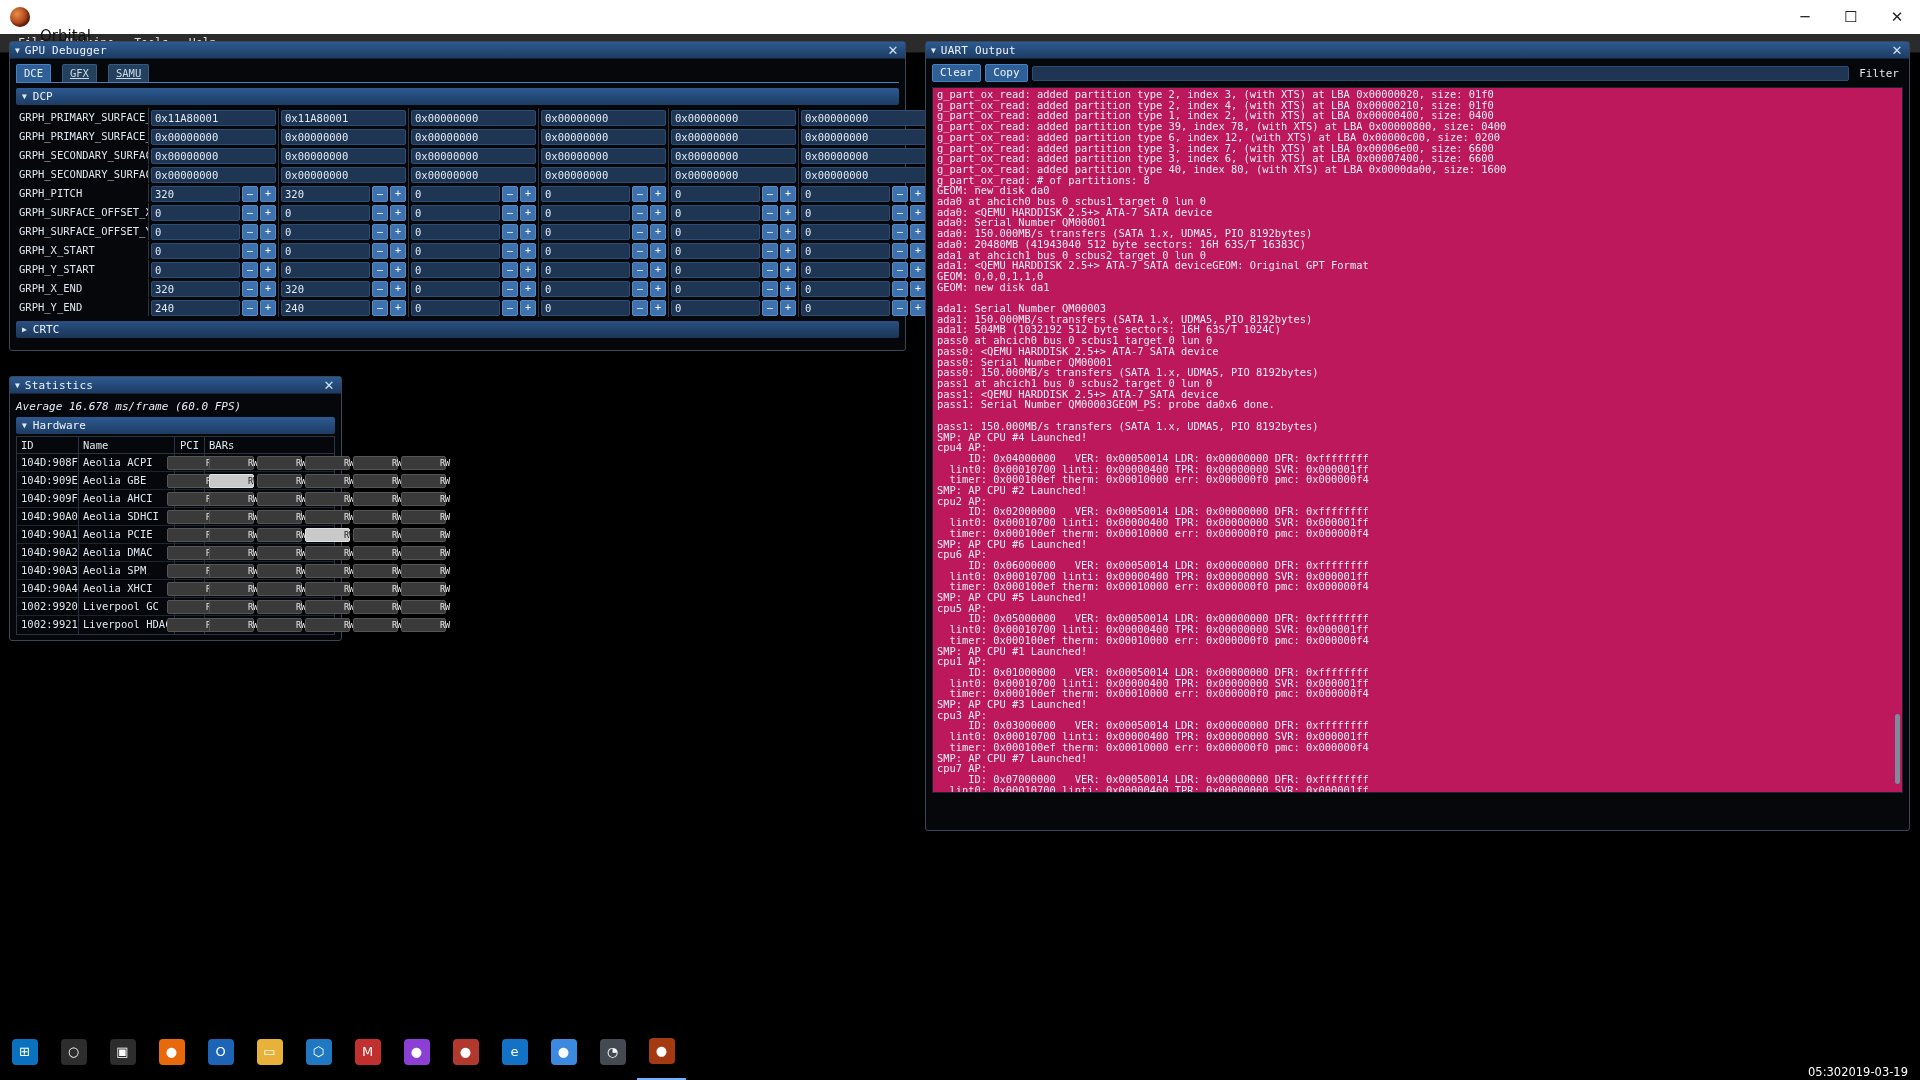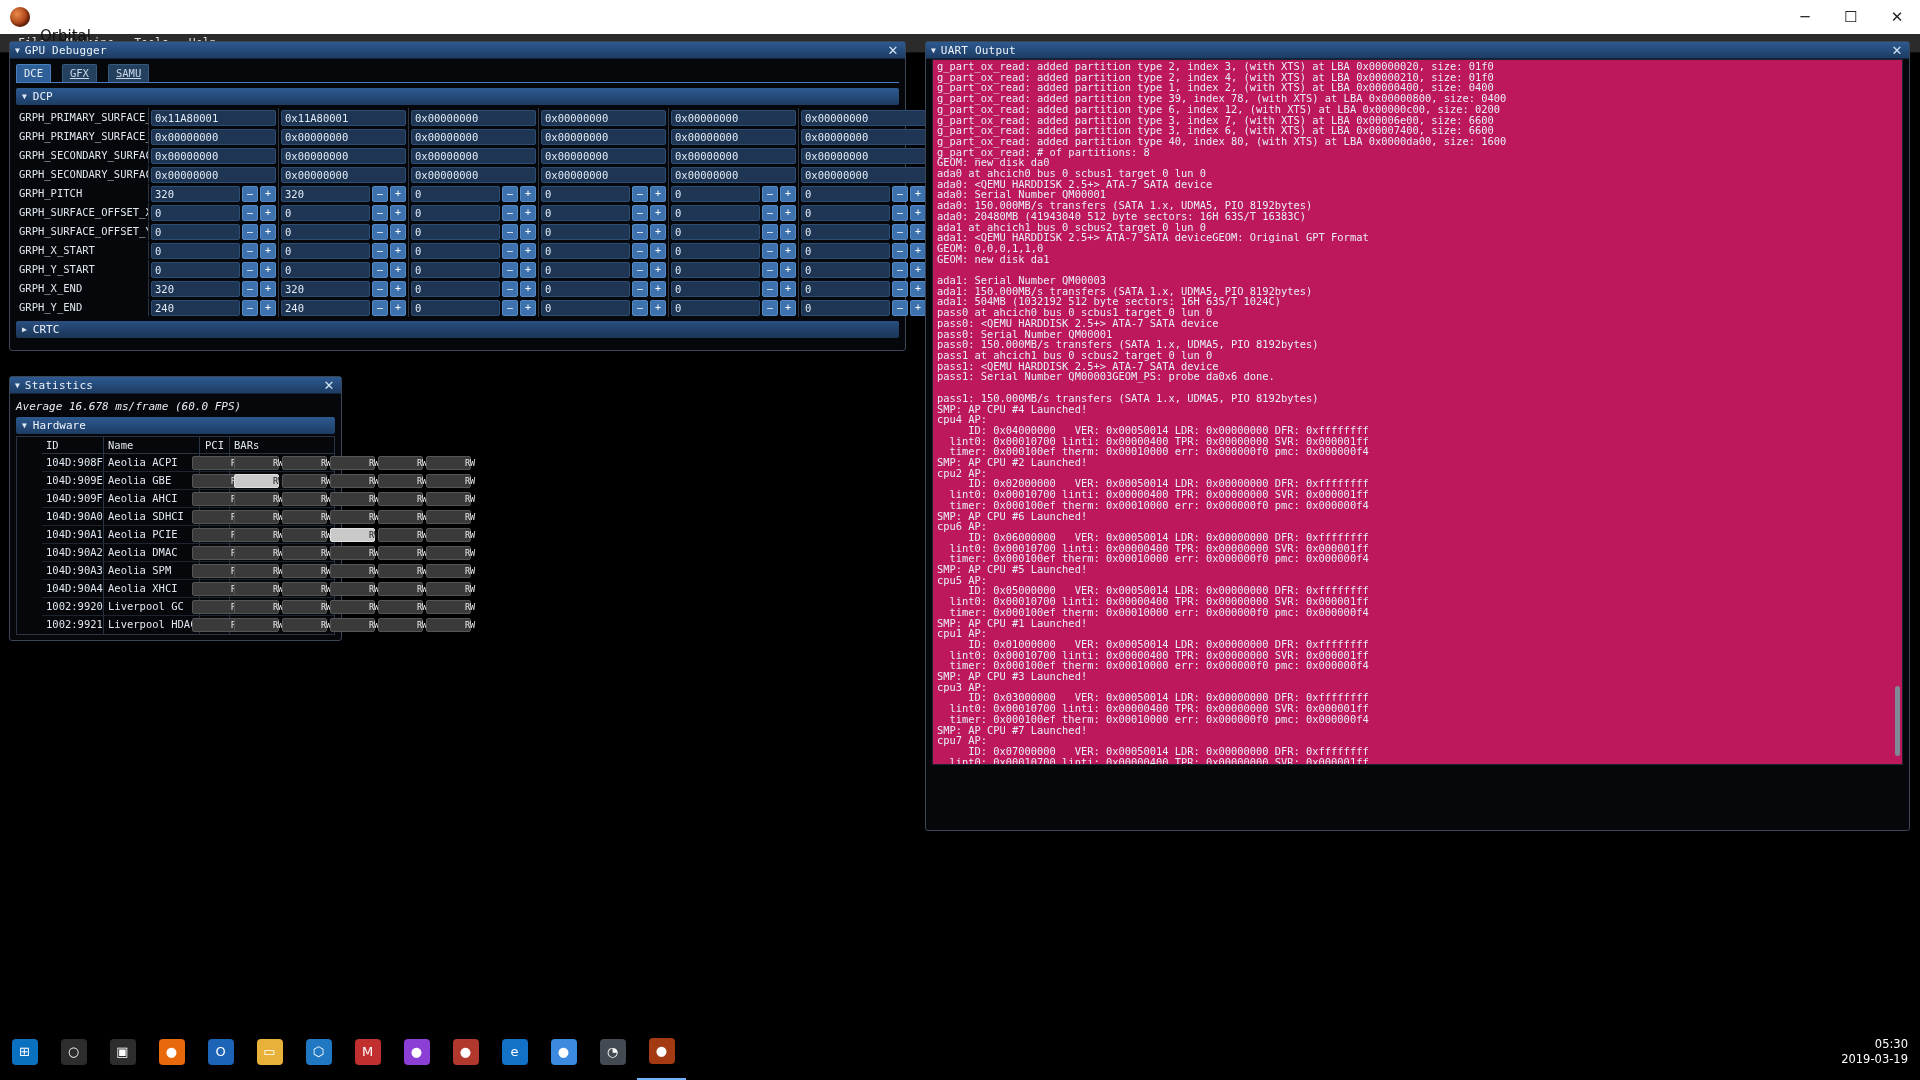--- a/index.html
+++ b/index.html
@@ -90,21 +90,21 @@
   }
   .spin {
     width:16px; height:16px; margin-left:2px; background:#3d72ae; border:1px solid #5489c4;
     color:#fff; font-size:10px; display:flex; align-items:center; justify-content:center;
     border-radius:2px; flex:none;
   }
   
   #statistics { left: 9px; top: 323px; width: 333px; height: 265px; }
   .stats-line { color:#e6ecf4; font-size:11px; padding: 6px 6px 4px 6px; font-style: italic; }
   .hw-table { margin: 2px 6px 6px 6px; border:1px solid #2a3442; }
-  .hw-row { display:flex; border-bottom:1px solid #1d2531; height:18px; align-items:center;margin-left:25px; }
+  .hw-row { display:flex; border-bottom:1px solid #1d2531; height:18px; align-items:center; }
   .hw-row:last-child { border-bottom:none;align-items:flex-end; }
   .hw-hdr { border-bottom:1px solid #2a3442; height:17px; }
   .hw-id { width:62px; flex:none; font-size:10.5px; color:#e1e8f1; padding-left:4px; border-right:1px solid #2a3442; height:100%; line-height:17px; overflow:hidden;}
   .hw-name { width:96px; flex:none; font-size:10.5px; color:#e1e8f1; padding-left:4px; border-right:1px solid #2a3442; height:100%; line-height:17px; overflow:hidden;}
   .hw-pci { width:30px; flex:none; display:flex; align-items:center; justify-content:center; border-right:1px solid #2a3442; height:100%; font-size:10.5px; color:#e1e8f1;}
   .hw-bars { flex:1; display:flex; align-items:center; gap:3px; padding-left:4px; height:100%; font-size:10.5px; color:#e1e8f1;}
   .rwbtn {
     width:20px; height:14px; background:#3a3a3a; border:1px solid #555;
     color:#e8e8e8; font-size:8.5px; display:flex; align-items:center; justify-content:center;
     border-radius:2px; flex:none;padding-left:43px;
@@ -126,21 +126,21 @@
   }
   .uart-log pre {
     font-family:"DejaVu Sans Mono", monospace; font-size:10.4px; line-height:10.7px;
     color:#e9eef5; white-space:pre;
   }
   .uart-scroll { position:absolute; right:2px; bottom:8px; width:5px; height:70px; background:#7e8a98; border-radius:3px; }
   
   .taskbar { position:absolute; left:0; top:1023px; width:1920px; height:57px; background:#000; display:flex; align-items:center; }
   .tb-item { width:49px; height:57px; display:flex; align-items:center; justify-content:center; }
   .tb-icon { width:26px; height:26px; border-radius:4px; display:flex; align-items:center; justify-content:center; font-size:13px; color:#fff; font-family:"DejaVu Sans", sans-serif;}
-  .clock { position:absolute; right:12px; top:0; height:57px; display:flex; flex-direction:column; align-items:flex-end; justify-content:center; color:#fff; font-family:"DejaVu Sans", sans-serif; font-size:11.5px; line-height:15px;}
+  .clock { position:absolute; right:12px; top:0; height:57px; display:flex; flex-direction:row; align-items:flex-end; justify-content:center; color:#fff; font-family:"DejaVu Sans", sans-serif; font-size:11.5px; line-height:15px;}
   .cursor { position:absolute; left:156px; top:741px; width:0; height:0; pointer-events:none; }
 </style>
 </head>
 <body>
 
 <div class="titlebar">
   <div class="appicon"></div>
   <div class="apptitle">Orbital</div>
   <div class="wincontrols">
     <div>─</div>
@@ -660,20 +660,26 @@
           </div>
         </div>
       </div>
   </div>
 
   <div class="panel" id="uart">
     <div class="panel-head">
       <span class="tri">▼</span>
       <span class="ttl">UART Output</span>
       <span class="x">✕</span>
+    </div>
+    <div class="uart-bar">
+      <div class="ubtn">Clear</div>
+      <div class="ubtn">Copy</div>
+      <div class="ufill"></div>
+      <div class="ufilter">Filter</div>
     </div>
     <div class="uart-log">
       <pre>g_part_ox_read: added partition type 2, index 3, (with XTS) at LBA 0x00000020, size: 01f0
 g_part_ox_read: added partition type 2, index 4, (with XTS) at LBA 0x00000210, size: 01f0
 g_part_ox_read: added partition type 1, index 2, (with XTS) at LBA 0x00000400, size: 0400
 g_part_ox_read: added partition type 39, index 78, (with XTS) at LBA 0x00000800, size: 0400
 g_part_ox_read: added partition type 6, index 12, (with XTS) at LBA 0x00000c00, size: 0200
 g_part_ox_read: added partition type 3, index 7, (with XTS) at LBA 0x00006e00, size: 6600
 g_part_ox_read: added partition type 3, index 6, (with XTS) at LBA 0x00007400, size: 6600
 g_part_ox_read: added partition type 40, index 80, (with XTS) at LBA 0x0000da00, size: 1600

